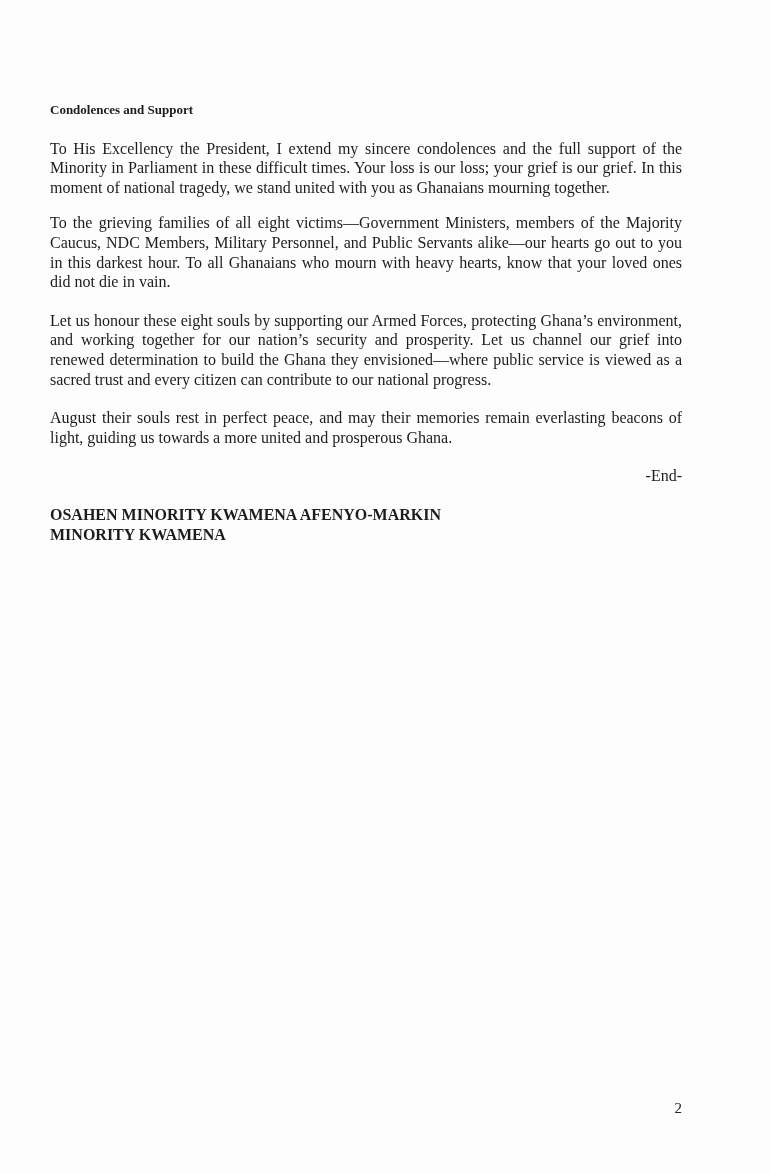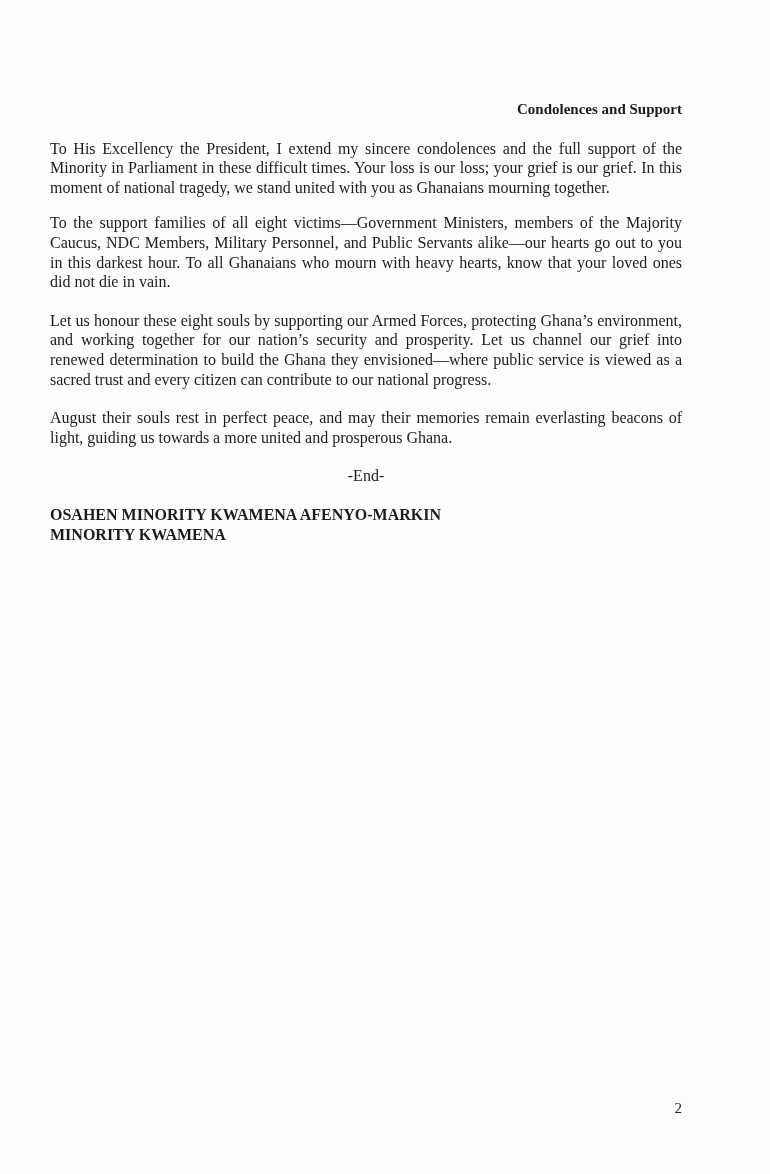--- a/index.html
+++ b/index.html
@@ -19,37 +19,36 @@
   .content {
     position: absolute;
     left: 50px;
     top: 100px;
     width: 632px;
     font-size: 16px;
     line-height: 19.6px;
   }
   .heading {
     font-weight: bold;
-    font-size: 15px;
+    font-size: 13px;
     margin: 0 0 19px 0;
-    text-align: right;
   }
   .heading.spaced-top {
     margin-top: 0;
   }
   p.para {
     margin: 16px 0 19px 0;
     text-align: justify;
   }
   p.para.no-gap {
     margin-bottom: 0;
   }
   p.end-marker {
     margin: 0 0 19px 0;
-    text-align: center;
+    text-align: right;
   }
   .signature-block {
     margin: 0;
   }
   .signature-block > div {
     font-weight: bold;
   }
   .page-number {
     position: absolute;
     right: 88px;
@@ -61,21 +60,21 @@
 </head>
 <body>
 
 <div class="page">
   <div class="content">
 
     <h2 class="heading">Condolences and Support</h2>
 
     <p class="para no-gap">To His Excellency the President, I extend my sincere condolences and the full support of the Minority in Parliament in these difficult times. Your loss is our loss; your grief is our grief. In this moment of national tragedy, we stand united with you as Ghanaians mourning together.</p>
 
-    <p class="para">To the support families of all eight victims—Government Ministers, members of the Majority Caucus, NDC Members, Military Personnel, and Public Servants alike—our hearts go out to you in this darkest hour. To all Ghanaians who mourn with heavy hearts, know that your loved ones did not die in vain.</p>
+    <p class="para">To the grieving families of all eight victims—Government Ministers, members of the Majority Caucus, NDC Members, Military Personnel, and Public Servants alike—our hearts go out to you in this darkest hour. To all Ghanaians who mourn with heavy hearts, know that your loved ones did not die in vain.</p>
 
 
     <p class="para">Let us honour these eight souls by supporting our Armed Forces, protecting Ghana’s environment, and working together for our nation’s security and prosperity. Let us channel our grief into renewed determination to build the Ghana they envisioned—where public service is viewed as a sacred trust and every citizen can contribute to our national progress.</p>
 
     <p class="para">August their souls rest in perfect peace, and may their memories remain everlasting beacons of light, guiding us towards a more united and prosperous Ghana.</p>
 
     <p class="end-marker">-End-</p>
 
     <div class="signature-block">
       <div>OSAHEN MINORITY KWAMENA AFENYO-MARKIN</div>

